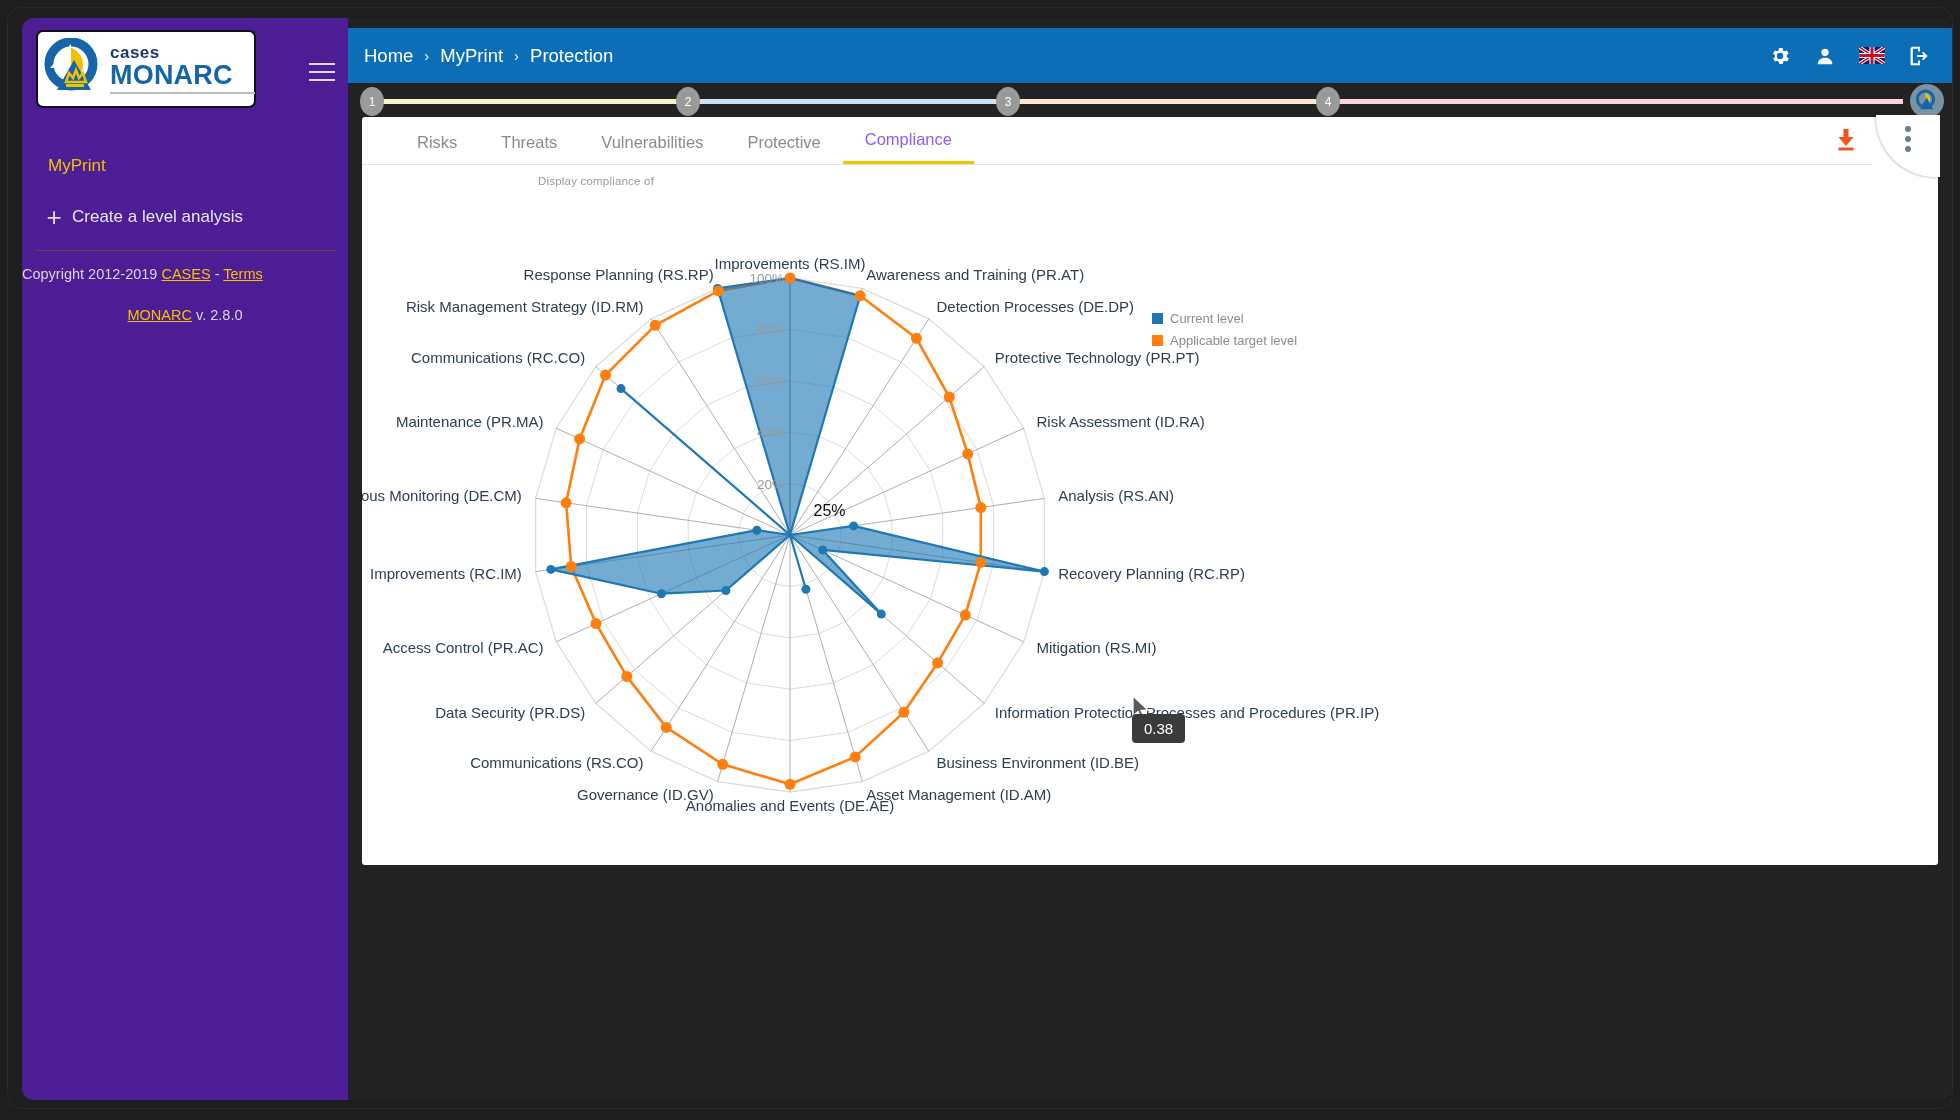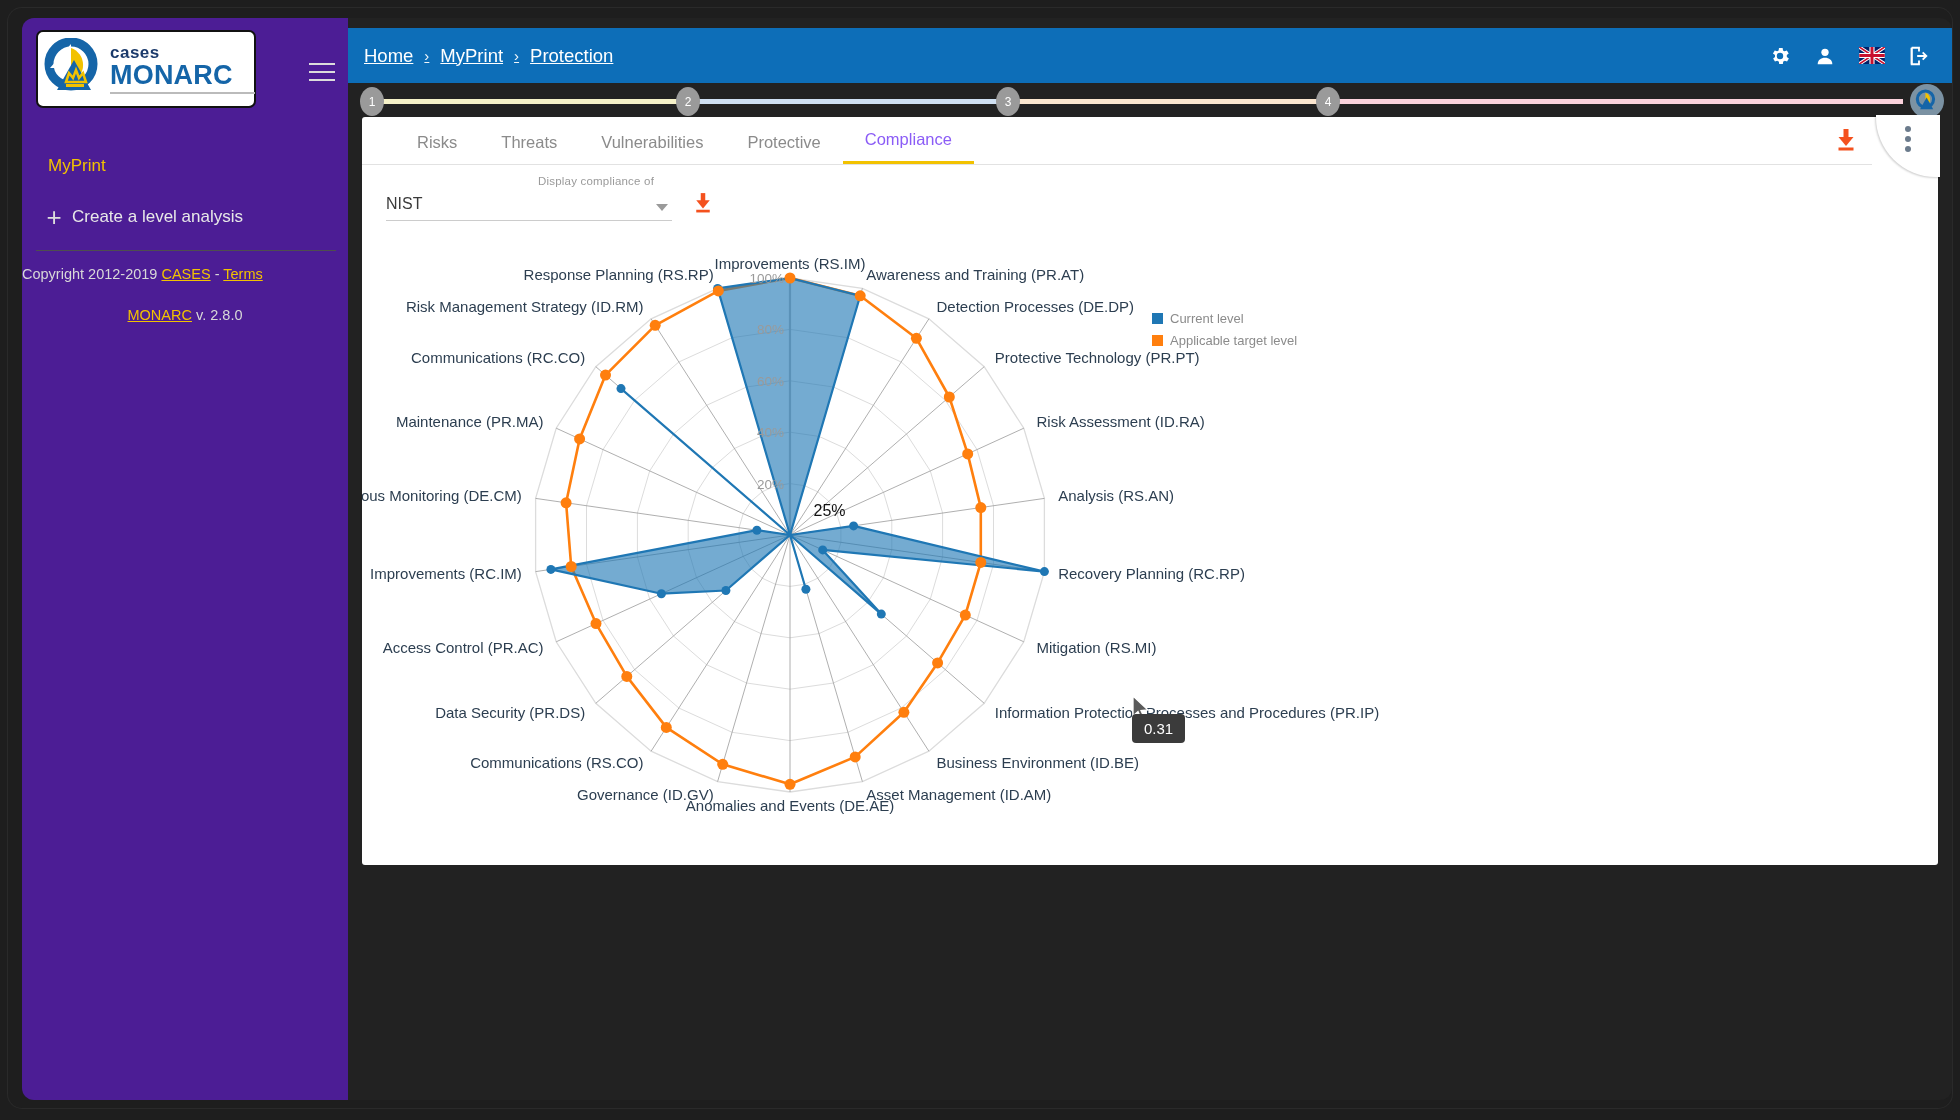--- a/index.html
+++ b/index.html
@@ -39,21 +39,21 @@
   .side-ver{ position:absolute; left:0; top:289px; width:326px; text-align:center;
     color:#d8d8d8; font-size:14.5px; }
   .side-copy a, .side-ver a{ color:#f2c200; text-decoration:underline; }
 
   
   .main{ position:absolute; left:340px; top:10px; width:1604px; height:1082px;
     background:#222; border-radius:0 12px 12px 0; overflow:hidden; }
 
   .topbar{ position:absolute; left:0; top:10px; width:1604px; height:55px;
     background:#0d6eb8; display:flex; align-items:center; }
-  .crumbs{ margin-left:16px; display:flex; align-items:center; color:#fff; font-size:18.5px;text-decoration:underline; }
+  .crumbs{ margin-left:16px; display:flex; align-items:center; color:#fff; font-size:18.5px; }
   .crumbs .sep{ margin:0 11px; font-size:15px; opacity:.95; }
   .crumbs a{ color:#fff; text-decoration:none; }
   .topicons{ margin-left:auto; display:flex; align-items:center; gap:23px; margin-right:22px; }
   .topicons svg{ display:block; }
 
   
   .steps{ position:absolute; left:0; top:65px; width:1604px; height:34px; }
   .steps .seg{ position:absolute; top:16px; height:5px; }
   .steps .node{ position:absolute; top:4px; width:24px; height:29px; border-radius:50%;
     background:#9a9a9a; color:#fff; font-size:12px; display:flex;
@@ -225,33 +225,20 @@
       <div class="fab">
         <span class="kebab">
               <i></i>
               <i></i>
               <i></i>
             </span>
       </div>
 
       <div class="filter">
         <label>Display compliance of</label>
-        <div class="selrow">
-          <div class="sel">
-            <span>NIST</span>
-            <i class="caret"></i>
-          </div>
-          <div class="dl-sel">
-            <svg width="18" height="20" viewBox="0 0 20 22" fill="#f4511e">
-              <rect x="7.5" y="0" width="5" height="11"></rect>
-              <path d="M10 17 L2.5 8 h15 z"></path>
-              <rect x="2.5" y="18.5" width="15" height="3"></rect>
-            </svg>
-          </div>
-        </div>
       </div>
 
       <div class="chartwrap">
         <svg class="radar" id="radar-svg" width="1576" height="640" viewBox="0 0 1576 640">
               <path d="M428.0 258.6 L442.5 260.7 L455.8 266.8 L466.8 276.3 L474.8 288.6 L478.9 302.7 L478.9 317.3 L474.8 331.4 L466.8 343.7 L455.8 353.2 L442.5 359.3 L428.0 361.4 L413.5 359.3 L400.2 353.2 L389.2 343.7 L381.2 331.4 L377.1 317.3 L377.1 302.7 L381.2 288.6 L389.2 276.3 L400.2 266.8 L413.5 260.7 Z" fill="none" stroke="#dcdcdc" stroke-width="1"></path>
               <path d="M428.0 207.2 L457.0 211.4 L483.6 223.5 L505.7 242.7 L521.5 267.3 L529.8 295.4 L529.8 324.6 L521.5 352.7 L505.7 377.3 L483.6 396.5 L457.0 408.6 L428.0 412.8 L399.0 408.6 L372.4 396.5 L350.3 377.3 L334.5 352.7 L326.2 324.6 L326.2 295.4 L334.5 267.3 L350.3 242.7 L372.4 223.5 L399.0 211.4 Z" fill="none" stroke="#dcdcdc" stroke-width="1"></path>
               <path d="M428.0 155.8 L471.4 162.0 L511.4 180.3 L544.5 209.0 L568.3 245.9 L580.6 288.1 L580.6 331.9 L568.3 374.1 L544.5 411.0 L511.4 439.7 L471.4 458.0 L428.0 464.2 L384.6 458.0 L344.6 439.7 L311.5 411.0 L287.7 374.1 L275.4 331.9 L275.4 288.1 L287.7 245.9 L311.5 209.0 L344.6 180.3 L384.6 162.0 Z" fill="none" stroke="#dcdcdc" stroke-width="1"></path>
               <path d="M428.0 104.4 L485.9 112.7 L539.2 137.0 L583.4 175.4 L615.0 224.6 L631.5 280.7 L631.5 339.3 L615.0 395.4 L583.4 444.6 L539.2 483.0 L485.9 507.3 L428.0 515.6 L370.1 507.3 L316.8 483.0 L272.6 444.6 L241.0 395.4 L224.5 339.3 L224.5 280.7 L241.0 224.6 L272.6 175.4 L316.8 137.0 L370.1 112.7 Z" fill="none" stroke="#dcdcdc" stroke-width="1"></path>
               <path d="M428.0 53.0 L500.4 63.4 L566.9 93.8 L622.2 141.7 L661.8 203.2 L682.4 273.4 L682.4 346.6 L661.8 416.8 L622.2 478.3 L566.9 526.2 L500.4 556.6 L428.0 567.0 L355.6 556.6 L289.1 526.2 L233.8 478.3 L194.2 416.8 L173.6 346.6 L173.6 273.4 L194.2 203.2 L233.8 141.7 L289.1 93.8 L355.6 63.4 Z" fill="none" stroke="#dcdcdc" stroke-width="1.3"></path>
               <line x1="428" y1="310" x2="428.0" y2="53.0" stroke="#bdbdbd" stroke-width="2.2"></line>
@@ -346,19 +333,19 @@
               <rect x="790" y="110" width="11" height="11" fill="#ff7f0e"></rect>
               <text x="808" y="120" class="lg-label">Applicable target level</text>
             </svg>
 
         <div class="cursor">
           <svg width="20" height="26" viewBox="0 0 20 26">
             <path d="M2 1 L2 21 L7 16.5 L10.5 24.5 L13.5 23 L10 15.5 L17 15 Z" fill="#5a5a5a" stroke="#fff" stroke-width="1.3"></path>
           </svg>
         </div>
 
-        <div class="tooltip">0.31</div>
+        <div class="tooltip">0.38</div>
       </div>
 
     </div>
   </div>
 </div>
 </div>
 
 </body></html>

